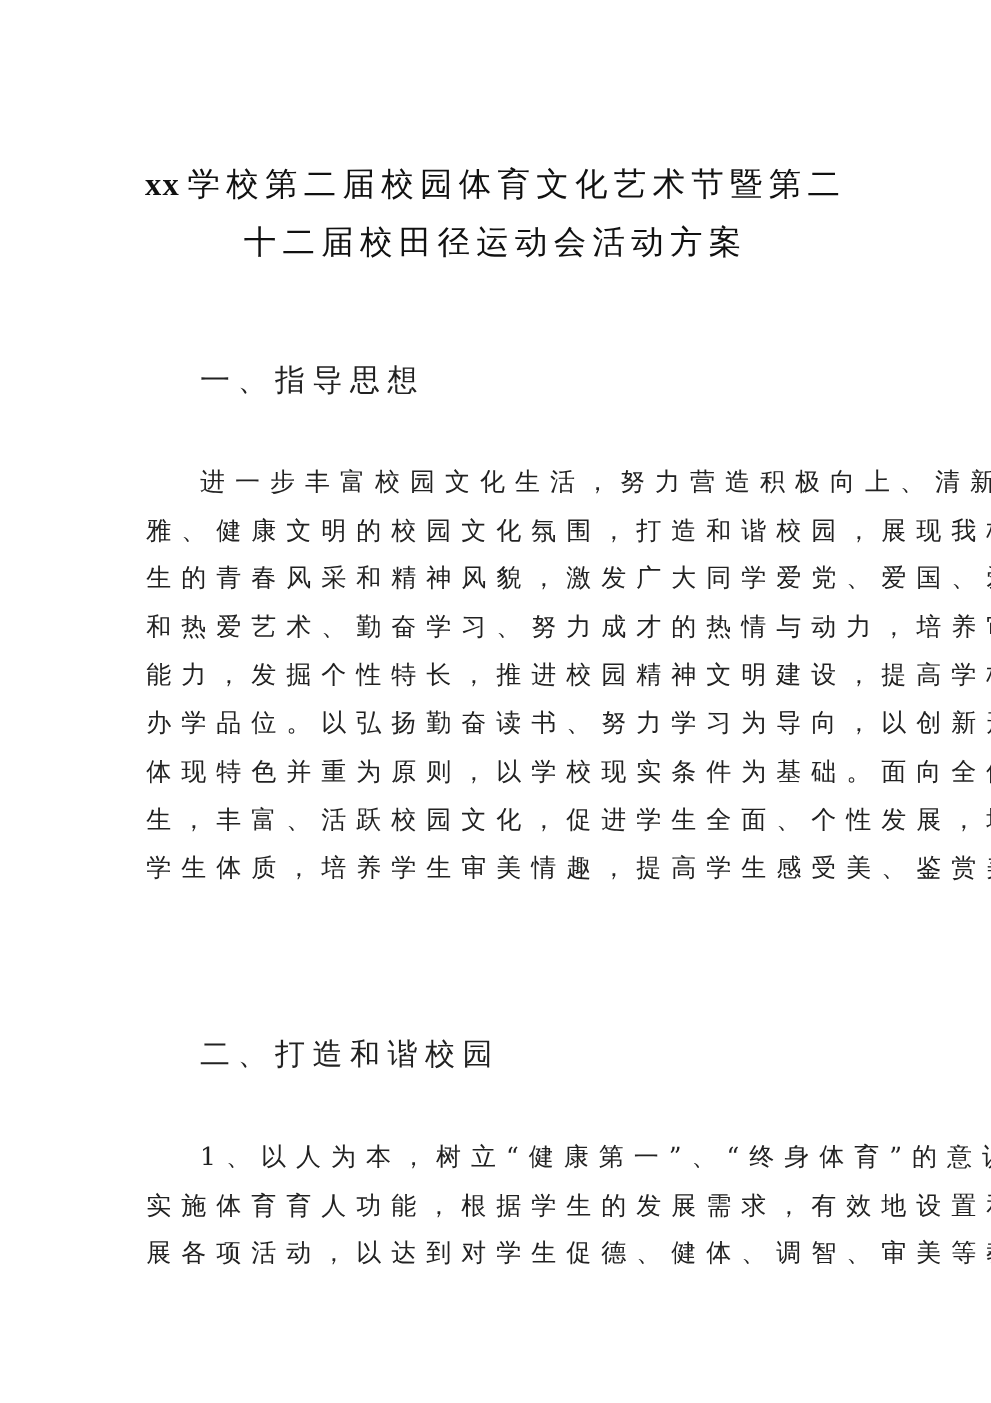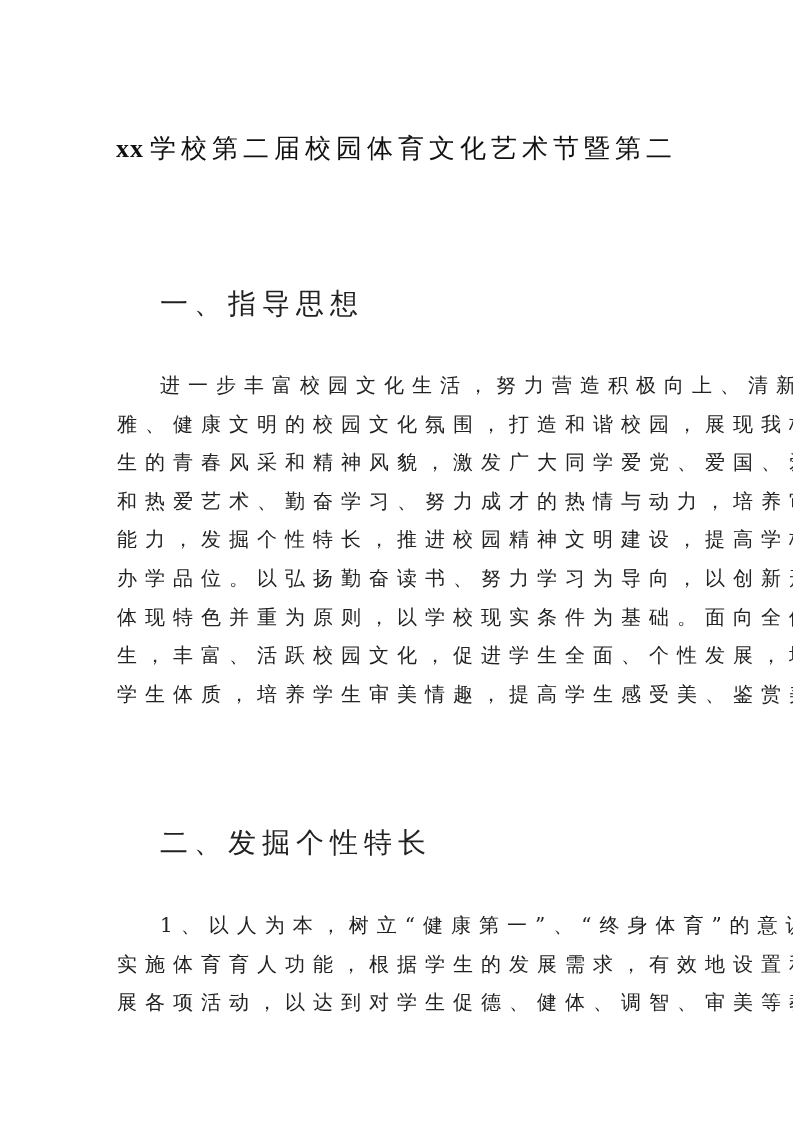--- a/index.html
+++ b/index.html
@@ -31,21 +31,21 @@
       letter-spacing: 5px;
       line-height: 46px;
       top: 125px;
       color: #111;
     }
     .title .line { display: block; white-space: nowrap; }
     .title .xx { font-weight: bold; letter-spacing: 1px; margin-right: 6px; font-family: "Liberation Serif", serif; }
     .heading {
       position: absolute;
       left: 160px;
-      font-size: 28px;
+      font-size: 24px;
       letter-spacing: 6px;
       line-height: 24px;
       white-space: nowrap;
       color: #222;
     }
     .para {
       position: absolute;
       left: 117px;
       width: 570px;
       font-size: 20px;
@@ -60,37 +60,38 @@
     }
     .para .ln.indent { padding-left: 43px; }
   </style>
 </head>
 <body>
 
 <div class="page">
 
   <div class="title">
     <span class="line"><span class="xx">xx</span><span>学校第二届校园体育文化艺术节暨第二</span></span>
+    <span class="line">十二届校田径运动会活动方案</span>
   </div>
 
   <div class="heading" style="top:292px;">一、指导思想</div>
 
   <div class="para" style="top:366px;">
     <span class="ln indent">进一步丰富校园文化生活，努力营造积极向上、清新高</span>
     <span class="ln">雅、健康文明的校园文化氛围，打造和谐校园，展现我校学</span>
     <span class="ln">生的青春风采和精神风貌，激发广大同学爱党、爱国、爱校</span>
     <span class="ln">和热爱艺术、勤奋学习、努力成才的热情与动力，培养审美</span>
     <span class="ln">能力，发掘个性特长，推进校园精神文明建设，提高学校的</span>
     <span class="ln">办学品位。以弘扬勤奋读书、努力学习为导向，以创新形式、</span>
     <span class="ln">体现特色并重为原则，以学校现实条件为基础。面向全体学</span>
     <span class="ln">生，丰富、活跃校园文化，促进学生全面、个性发展，增强</span>
     <span class="ln">学生体质，培养学生审美情趣，提高学生感受美、鉴赏美、</span>
   </div>
 
-  <div class="heading" style="top:831px;">二、发掘个性特长</div>
+  <div class="heading" style="top:831px;">二、打造和谐校园</div>
 
   <div class="para" style="top:906px;">
     <span class="ln indent">1、以人为本，树立“健康第一”、“终身体育”的意识。</span>
     <span class="ln">实施体育育人功能，根据学生的发展需求，有效地设置和开</span>
     <span class="ln">展各项活动，以达到对学生促德、健体、调智、审美等教育</span>
   </div>
 
 </div>
 
 </body></html>

